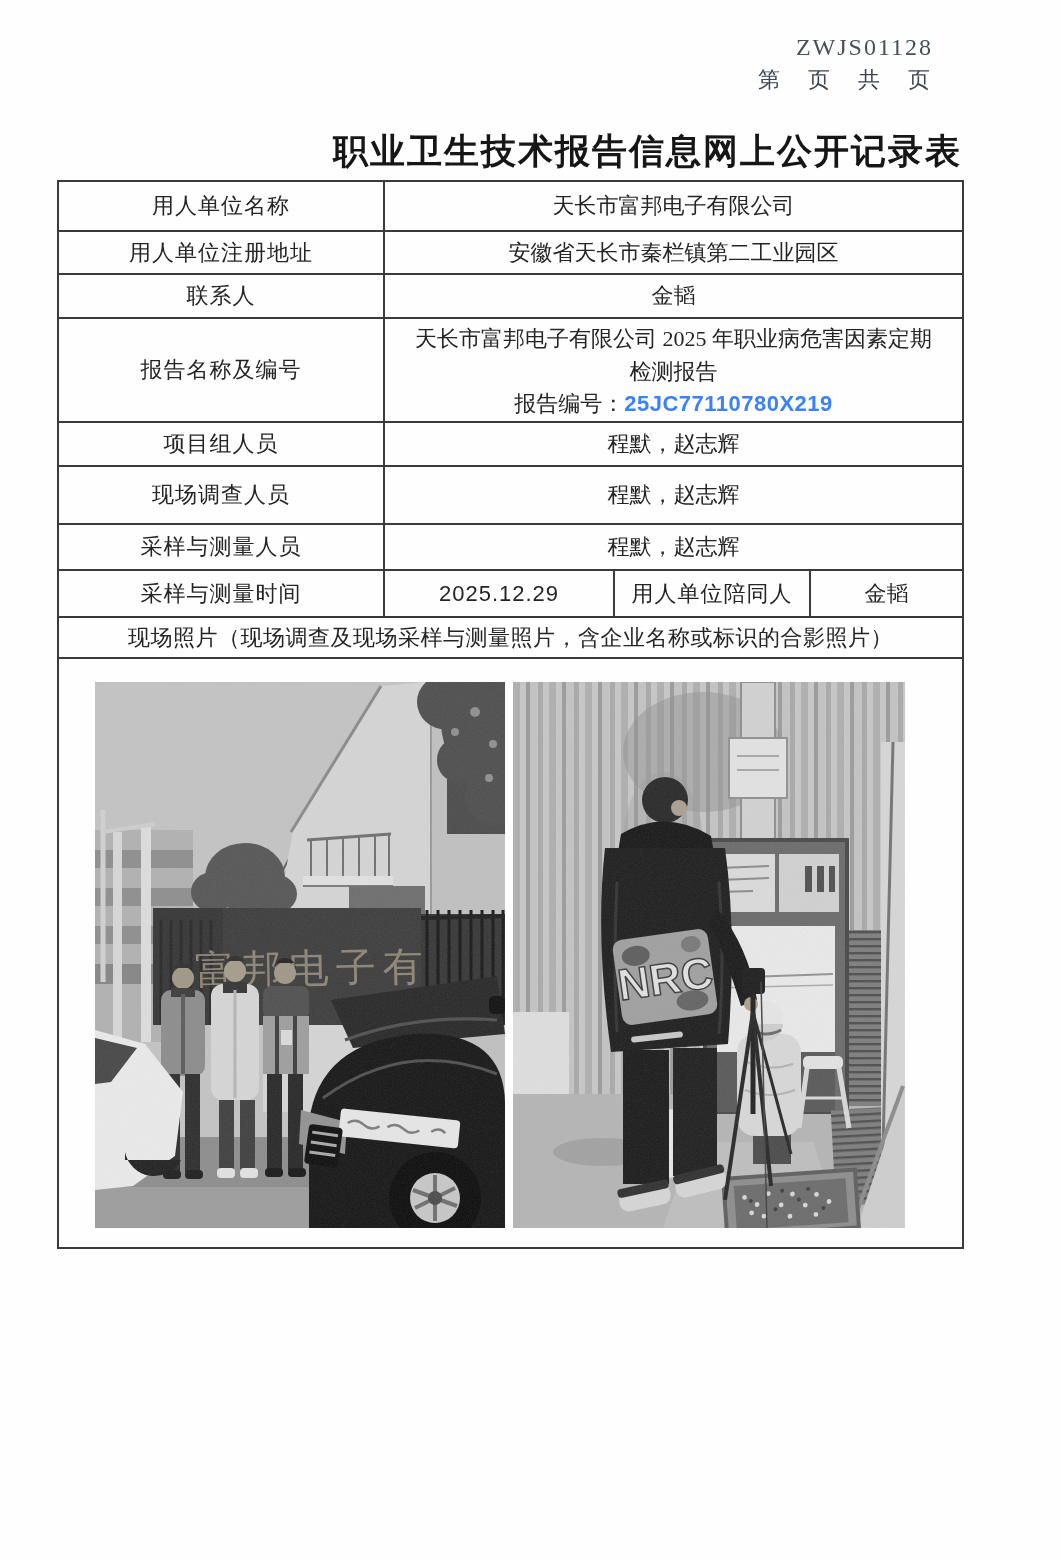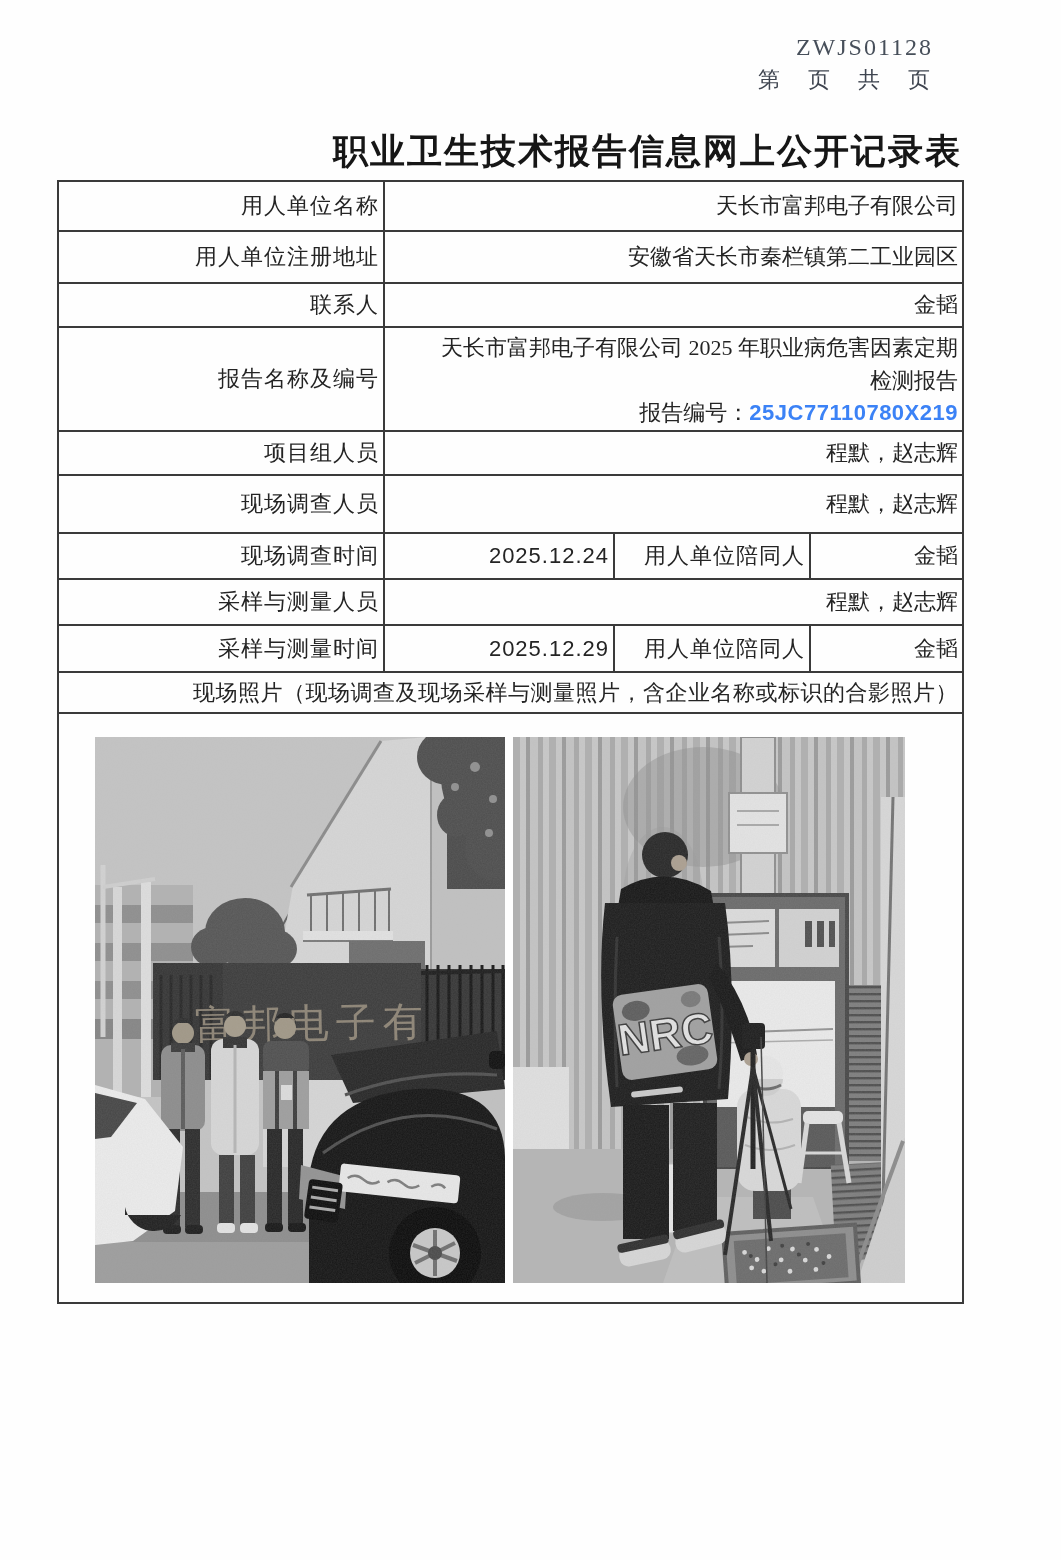--- a/index.html
+++ b/index.html
@@ -30,26 +30,26 @@
     font-family:"Liberation Sans", sans-serif;
     font-size:35px;font-weight:bold;letter-spacing:2px;color:#161616;
   }
   
   table.rec{
     position:absolute;top:180px;left:57px;
     width:905px;border-collapse:collapse;table-layout:fixed;
   }
   table.rec td{
     border:2px solid #3a3a3a;
-    text-align:right;vertical-align:middle;
+    text-align:center;vertical-align:middle;
     padding:0 4px;
     font-size:22px;color:#242424;
   }
   td.lbl{font-size:21px;letter-spacing:1px;}
-  tr.h-r1{height:50px} tr.h-r2{height:52px} tr.h-r3{height:44px}
+  tr.h-r1{height:50px} tr.h-r2{height:43px} tr.h-r3{height:44px}
   tr.h-r4{height:104px} tr.h-r5{height:44px} tr.h-r6{height:58px}
   tr.h-r7{height:46px} tr.h-r8{height:46px} tr.h-r9{height:47px}
   tr.h-r10{height:41px} tr.h-r11{height:590px}
   .rpt-line{line-height:33px;}
   .rpt-num{margin-top:1px;line-height:30px;}
   .num-code{
     font-family:"Liberation Sans", sans-serif;
     font-weight:bold;font-size:22px;letter-spacing:0.5px;color:#3b82f6;
   }
   .date-val{
@@ -104,26 +104,20 @@
           <div class="rpt-num"><span>报告编号：</span><span class="num-code">25JC77110780X219</span></div>
         </td>
       </tr>
       <tr class="h-r5">
         <td class="lbl">项目组人员</td>
         <td colspan="3">程默，赵志辉</td>
       </tr>
       <tr class="h-r6">
         <td class="lbl">现场调查人员</td>
         <td colspan="3">程默，赵志辉</td>
-      </tr>
-      <tr class="h-r7">
-        <td class="lbl">现场调查时间</td>
-        <td class="date-val">2025.12.24</td>
-        <td class="lbl">用人单位陪同人</td>
-        <td>金韬</td>
       </tr>
       <tr class="h-r8">
         <td class="lbl">采样与测量人员</td>
         <td colspan="3">程默，赵志辉</td>
       </tr>
       <tr class="h-r9">
         <td class="lbl">采样与测量时间</td>
         <td class="date-val">2025.12.29</td>
         <td class="lbl">用人单位陪同人</td>
         <td>金韬</td>

